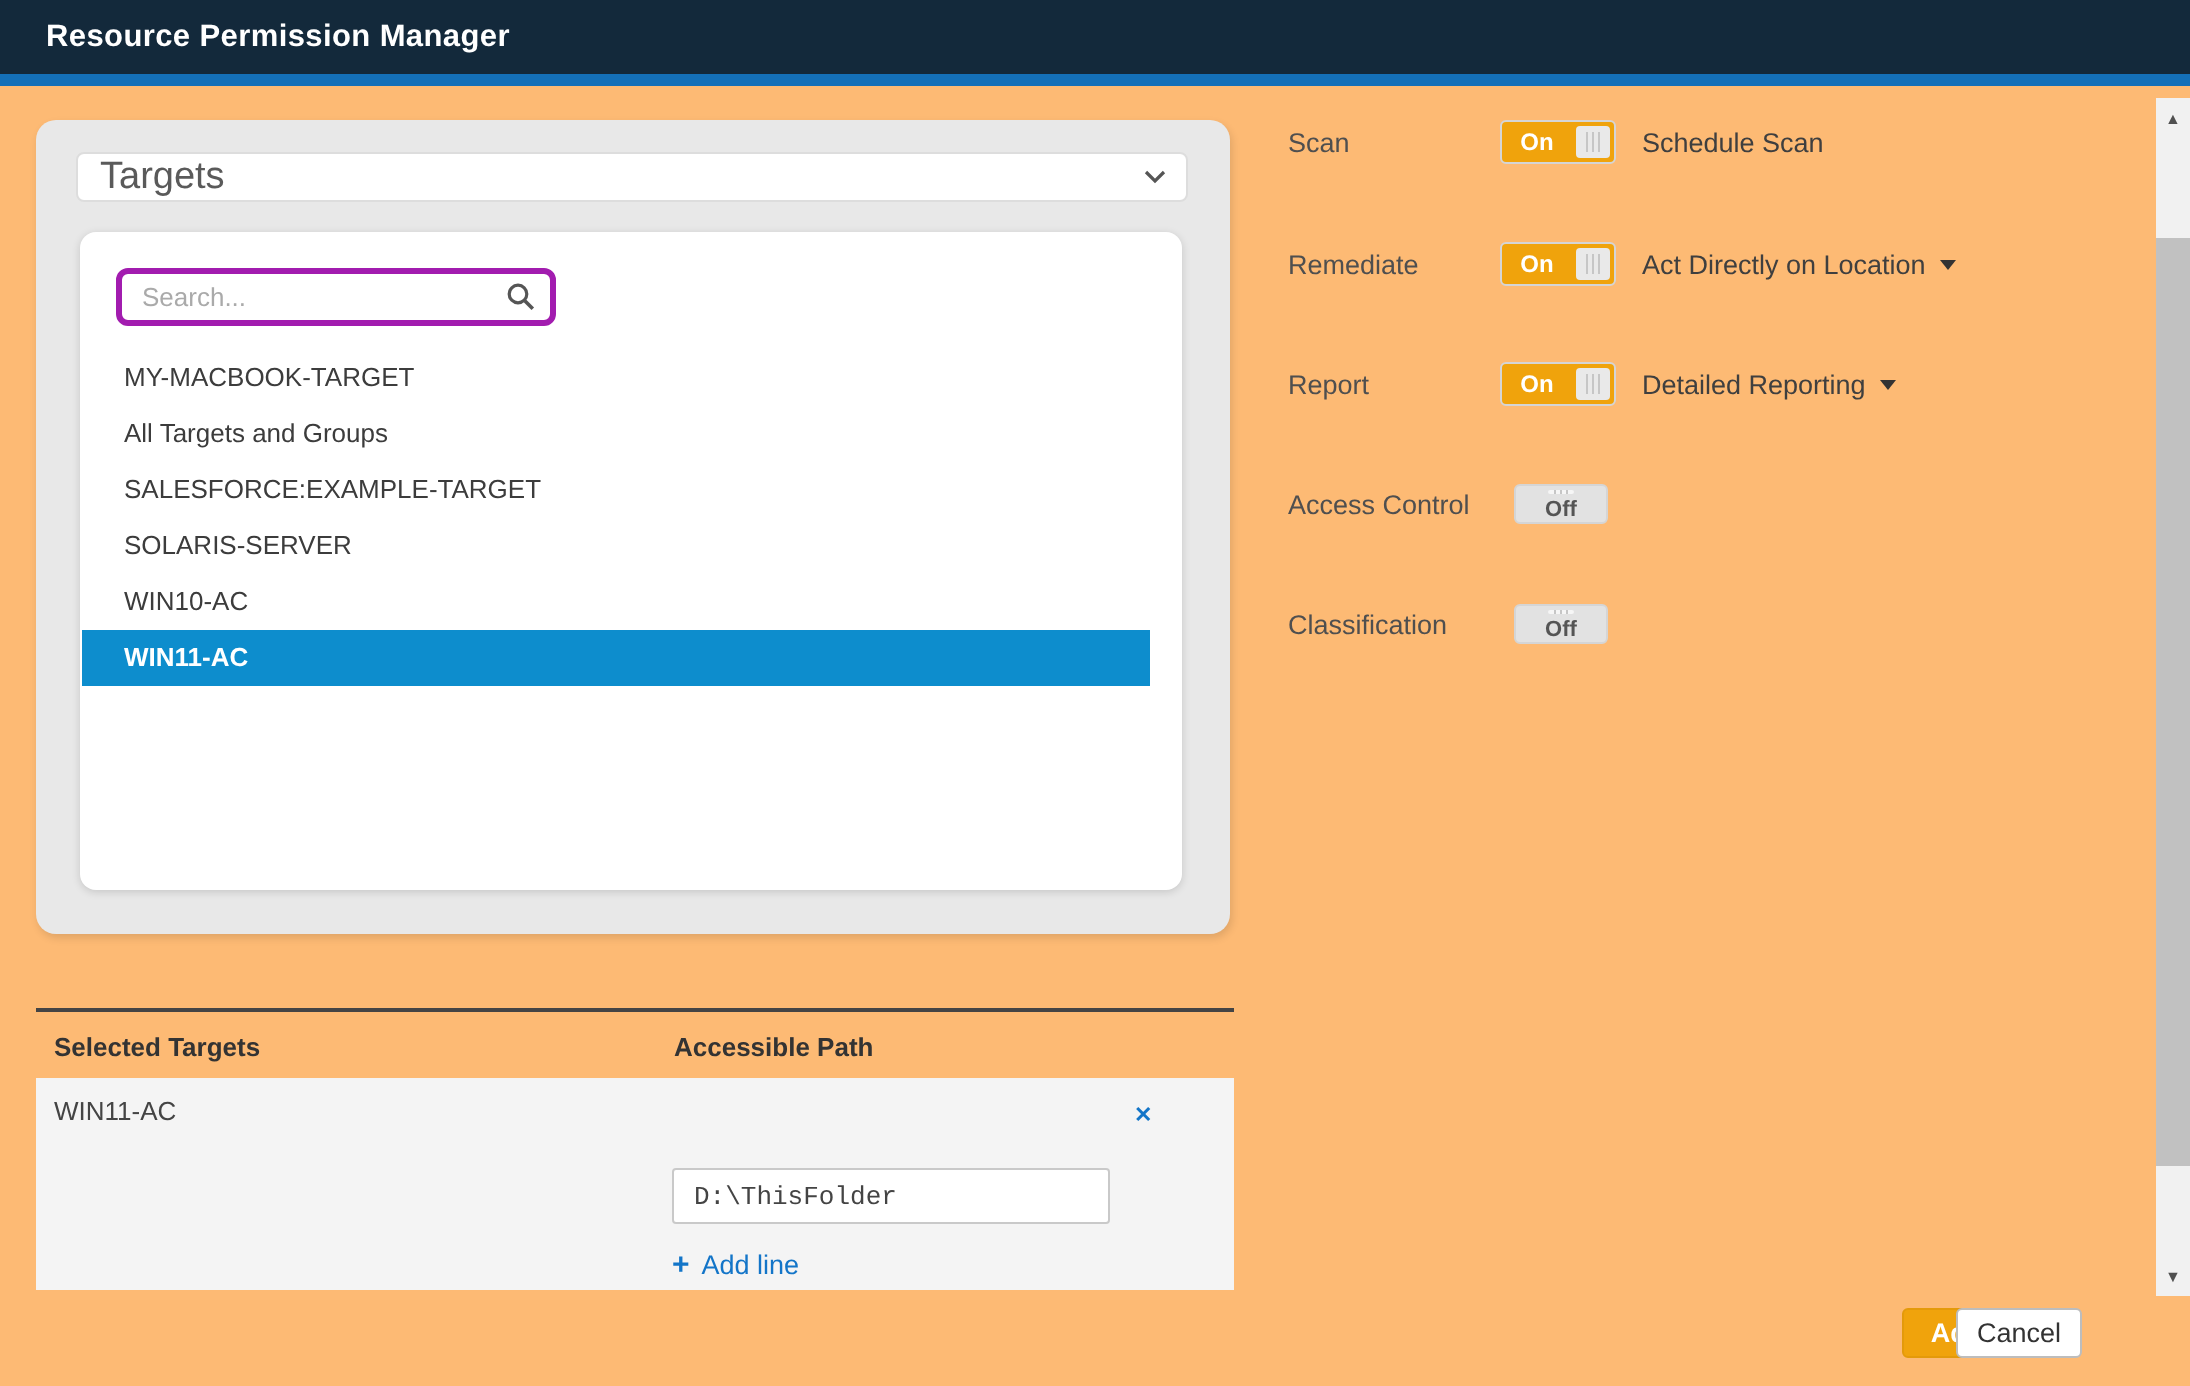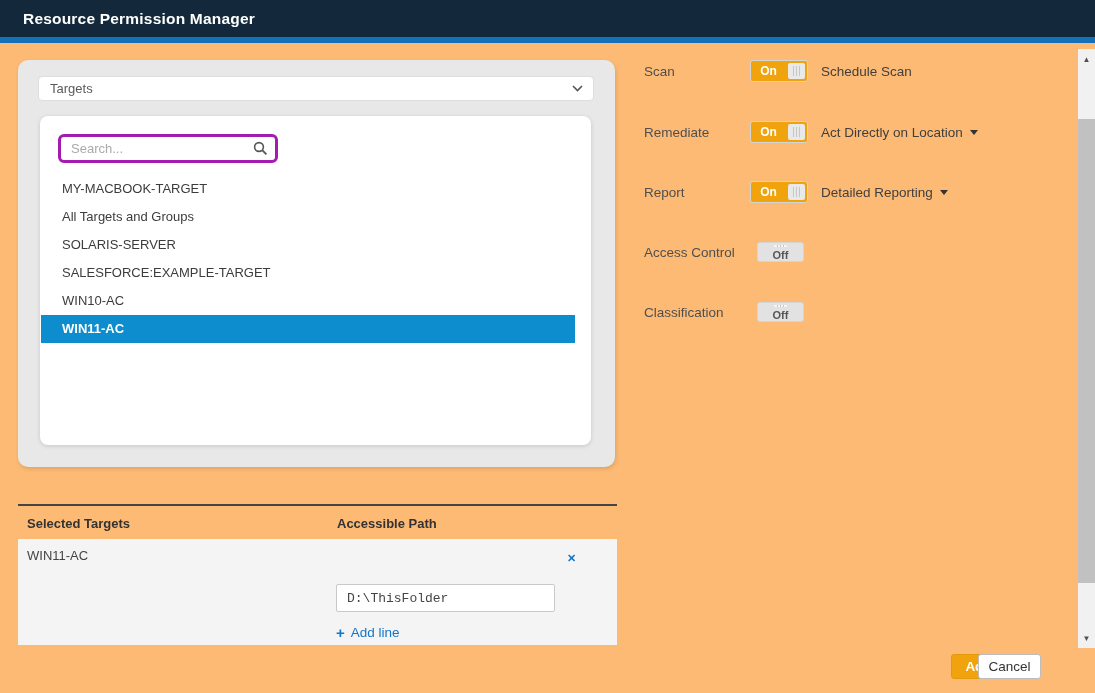--- a/index.html
+++ b/index.html
@@ -11,21 +11,21 @@
          background:#13293b; border-bottom:6px solid #1470b8; display:flex; align-items:center; }
   .hdr h1 { color:#fff; font-size:15.5px; font-weight:bold; padding-left:23px; letter-spacing:.2px; }
 
   
   .gray-panel { position:absolute; left:18px; top:60px; width:597px; height:407px;
                 background:#e8e8e8; border-radius:10px; box-shadow:1px 2px 4px rgba(0,0,0,.12); }
   .fake-select { background:#fff; border:1px solid #ddd; display:flex; align-items:center;
                  justify-content:space-between; cursor:pointer; }
   .targets-select { position:absolute; left:20px; top:16px; width:556px; height:25px;
                     border-radius:4px; padding:0 10px 0 11px; }
-  .targets-select span { font-size:13px; color:#5a5a5a; }
+  .targets-select span { font-size:19px; color:#5a5a5a; }
   .list-card { position:absolute; left:22px; top:56px; width:551px; height:329px;
                background:#fff; border-radius:8px; box-shadow:0 1px 4px rgba(0,0,0,.15); }
   .search-wrap { position:absolute; left:18px; top:18px; width:220px; height:29px; }
   .search-wrap input { width:100%; height:100%; border:3px solid #a21caf; border-radius:6px;
                        padding:0 32px 0 10px; font-size:13px; color:#444;
                        font-family:Liberation Sans, sans-serif; outline:none; }
   .search-wrap input::placeholder { color:#aaa; }
   .search-ic { position:absolute; right:10px; top:7px; }
   .tlist { position:absolute; left:1px; top:59px; width:534px; list-style:none; }
   .tlist li { height:28px; line-height:28px; padding-left:21px; font-size:13px; color:#3c3c3c;
@@ -107,22 +107,22 @@
       <div class="search-wrap">
         <input placeholder="Search..." style="">
         <svg class="search-ic" width="15" height="15" viewBox="0 0 15 15">
           <circle cx="6" cy="6" r="4.4" fill="none" stroke="#555" stroke-width="1.6"></circle>
           <line x1="9.4" y1="9.4" x2="13.4" y2="13.4" stroke="#555" stroke-width="1.8"></line>
         </svg>
       </div>
       <ul class="tlist">
         <li>MY-MACBOOK-TARGET</li>
         <li>All Targets and Groups</li>
+        <li>SALESFORCE:EXAMPLE-TARGET</li>
         <li>SOLARIS-SERVER</li>
-        <li>SALESFORCE:EXAMPLE-TARGET</li>
         <li>WIN10-AC</li>
         <li class="selected">WIN11-AC</li>
       </ul>
     </div>
   </div>
 
   <div class="perm-row" style="top:60px">
     <span class="perm-label">Scan</span>
     <div class="toggle on">
       <span class="t-label">On</span>

